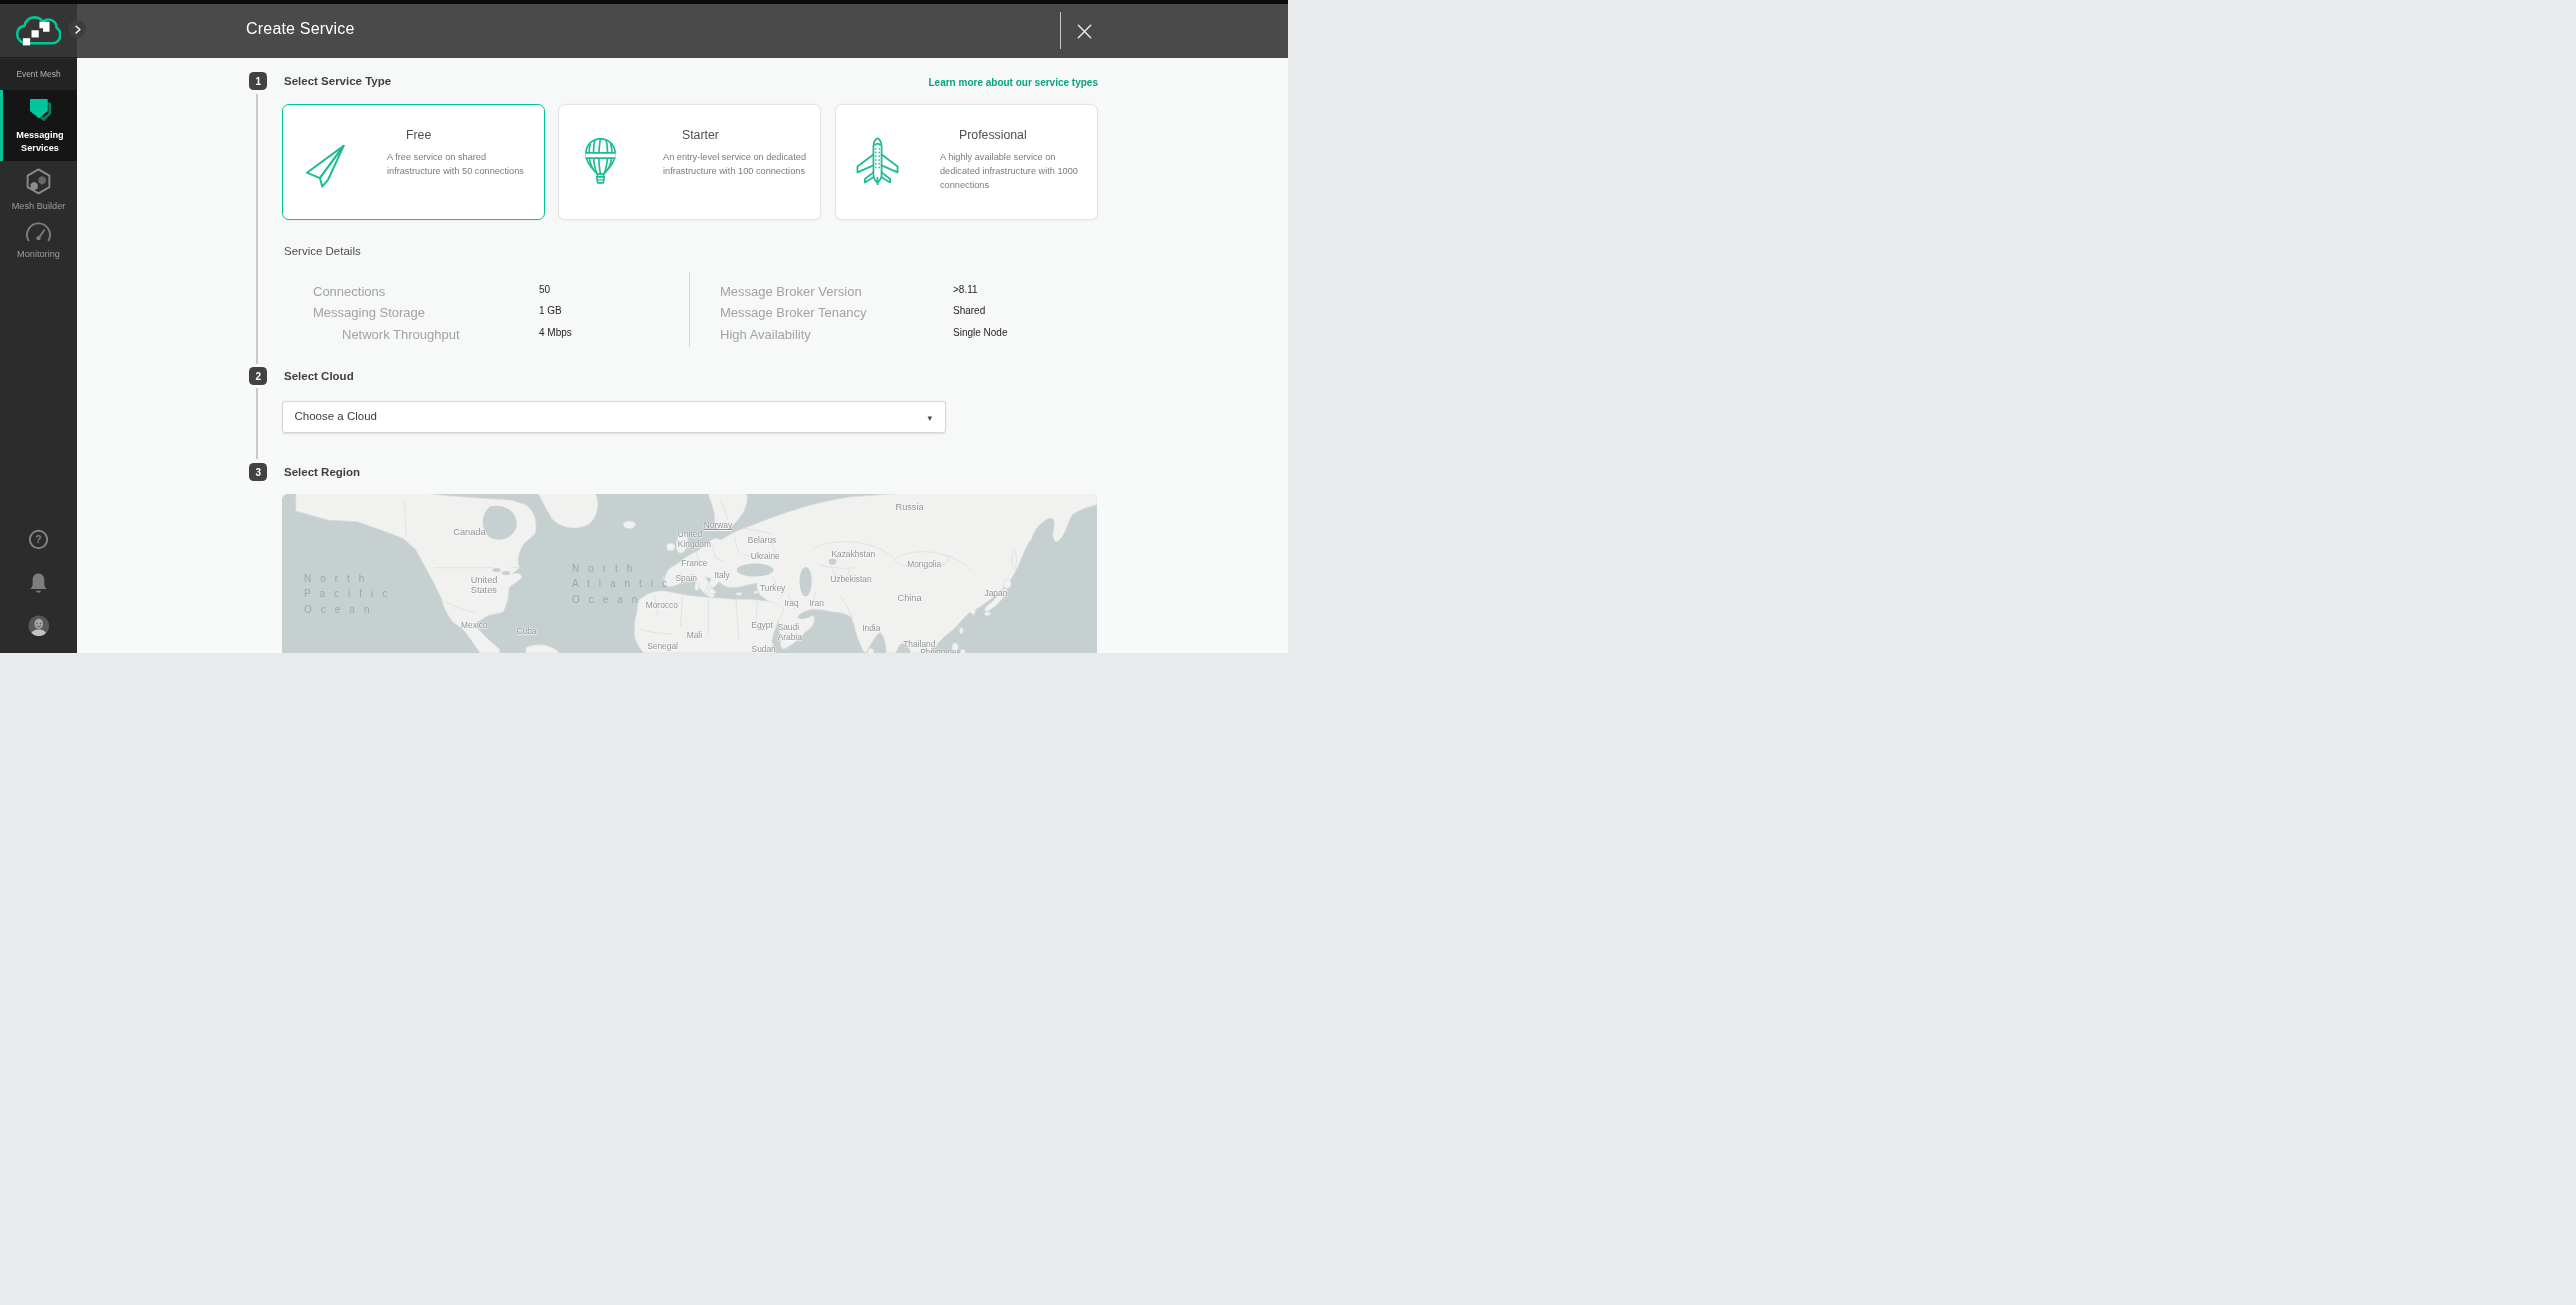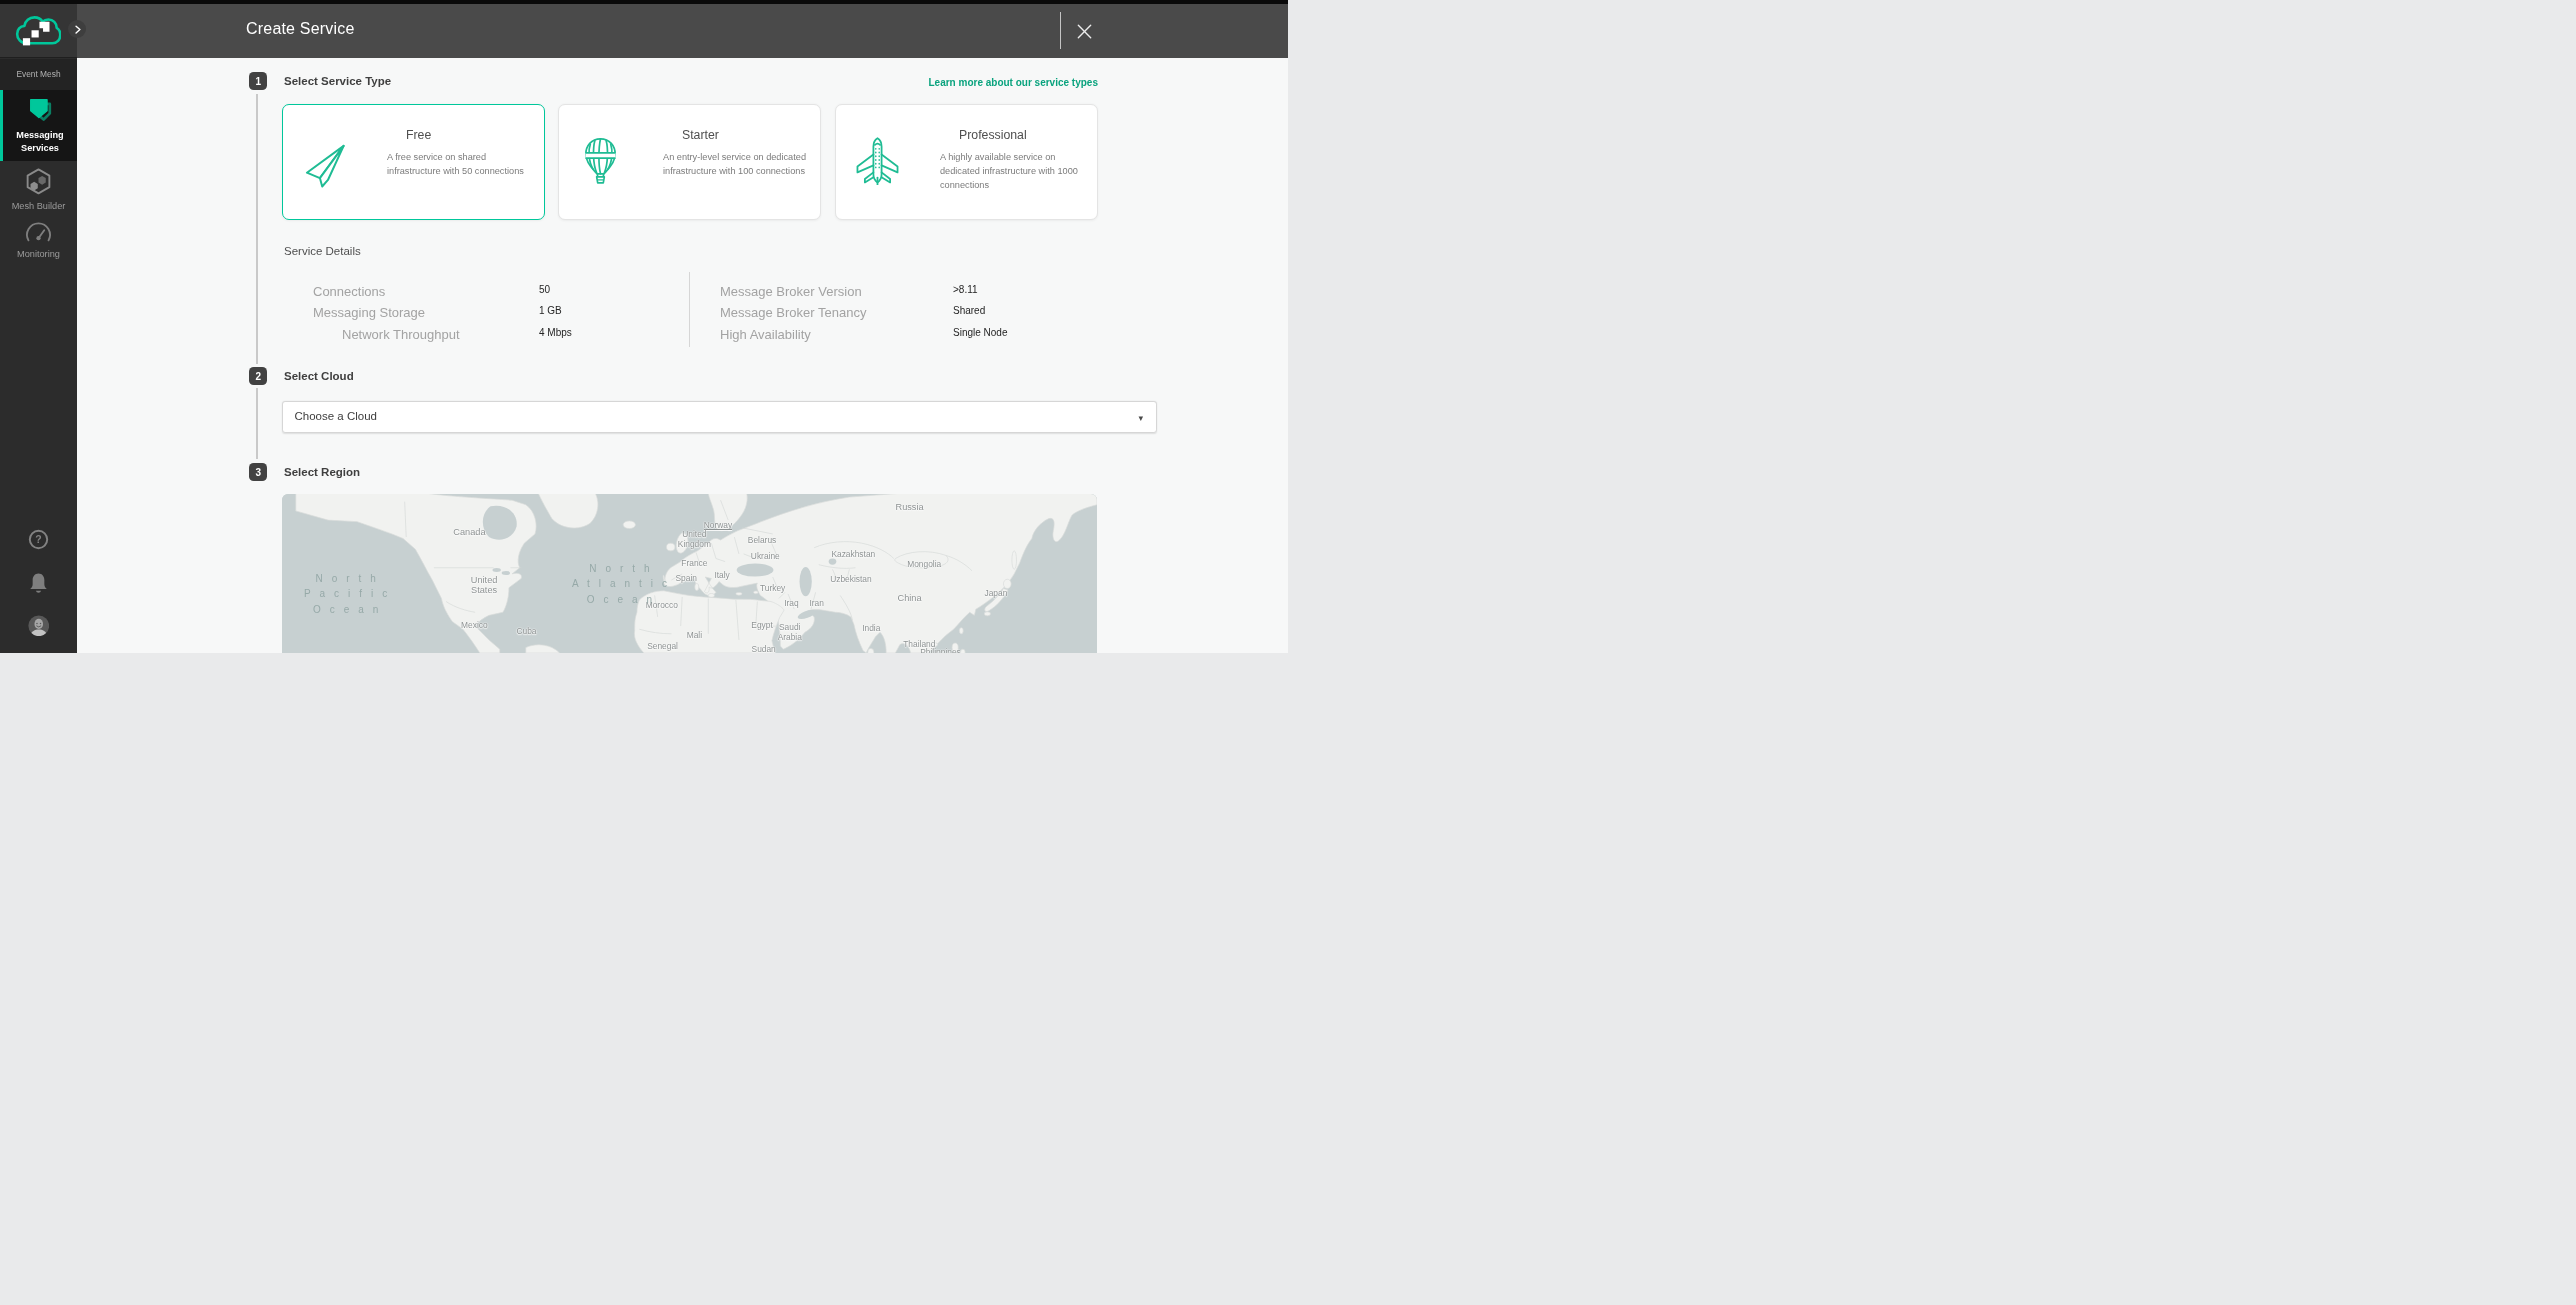--- a/index.html
+++ b/index.html
@@ -49,28 +49,28 @@
   .card-title { position:absolute; left:104px; top:23px; font-size:12.3px; color:#4f4f4f;margin-left:19px; }
   .card-desc { position:absolute; left:104px; top:45px; width:144px; font-size:9.2px; line-height:1.53; color:#7b7b7b; }
 
   
   .sd-title { position:absolute; left:284px; top:245px; font-size:11.5px; color:#4f4f4f; }
   .sd-label { position:absolute; font-size:13px; color:#a3a3a3; }
   .sd-value { position:absolute; font-size:10px; color:#252525; }
   .sd-divider { position:absolute; left:689px; top:272px; width:0.8px; height:75px; background:#d6d6d6; }
 
   
-  .cloud-select { position:absolute; left:282px; top:401px; width:875px; height:32px; background:#fff; border:0.8px solid #d6d6d6; border-radius:3.1px; box-shadow:0 0.8px 1.5px rgba(0,0,0,.1); cursor:pointer; }
+  .cloud-select { position:absolute; left:282px; top:401px; width:664px; height:32px; background:#fff; border:0.8px solid #d6d6d6; border-radius:3.1px; box-shadow:0 0.8px 1.5px rgba(0,0,0,.1); cursor:pointer; }
   .cloud-select .val { position:absolute; left:11.5px; top:8.4px; font-size:11.5px; color:#3d3d3d; }
   .cloud-select .arr { position:absolute; right:11.5px; top:11.5px; font-size:7.7px; color:#4a4a4a; }
 
   
   .map { position:absolute; left:282px; top:494px; width:815px; height:159px; border-radius:6.1px 6.1px 0 0; overflow:hidden; background:#c7d0d1; cursor:pointer; }
   .map svg { position:absolute; left:0; top:0; }
-  .map-label { position:absolute; transform:translate(-50%,-50%); white-space:nowrap; text-align:center; font-size:8.4px; color:#8d9292;
+  .map-label { position:absolute; transform:translate(-50%,-50%); white-space:nowrap; text-align:left; font-size:8.4px; color:#8d9292;
     text-shadow:0 0 1.5px #fff,0 0 1.5px #fff,0 0.8px 1.5px #fff; pointer-events:none; }
   .map-label.lg { font-size:9.2px; }
   .map-label.ocean { font-size:10px; color:#96a9a8; letter-spacing:3.1px; line-height:1.55; text-shadow:none; }
 </style>
 </head>
 <body>
 
 <div id="app">
   <div class="topstrip"></div>
 

